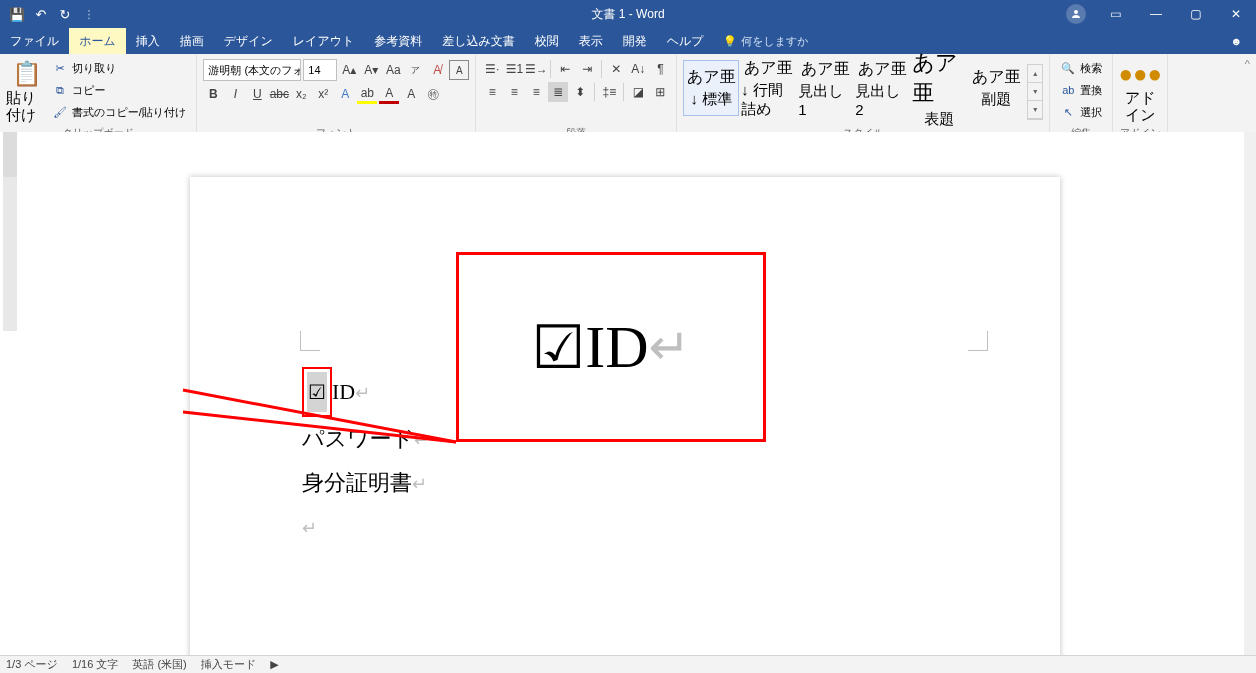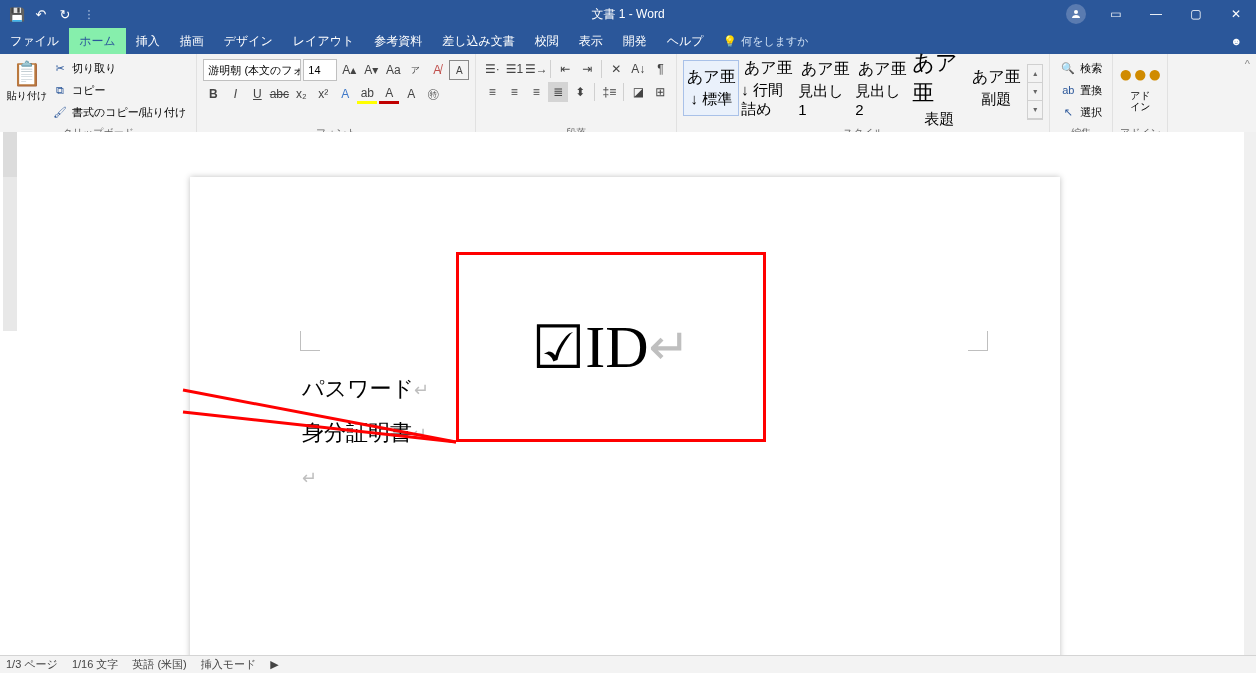--- a/index.html
+++ b/index.html
@@ -7,31 +7,31 @@
 .titlebar{background:#2b579a;color:#fff;height:28px;display:flex;align-items:center;position:relative}
 .qt{display:flex;gap:2px;padding:0 6px}
 .qt .ic{width:22px;height:22px;display:flex;align-items:center;justify-content:center;color:#fff;font-size:13px}
 .qt .colon{color:#9bb3d6}
 .doc-title{position:absolute;left:50%;transform:translateX(-50%);font-size:12px}
 .winctl{margin-left:auto;display:flex}
 .winctl .ic{width:40px;height:28px;display:flex;align-items:center;justify-content:center;font-size:12px}
 .winctl .avatar{background:#5a7bb0;border-radius:50%;width:20px;height:20px;margin:4px 10px;display:flex;align-items:center;justify-content:center}
 .menubar{background:#2b579a;color:#fff;height:26px;display:flex;align-items:stretch}
 .menubar .tab{padding:0 10px;display:flex;align-items:center;font-size:12px}
-.menubar .tab.active{background:#86efac;color:#2b579a}
+.menubar .tab.active{background:#fef9c3;color:#2b579a}
 .menubar .tell{display:flex;align-items:center;gap:4px;padding:0 10px;color:#cfe0f4}
 .menubar .smiley{margin-left:auto;padding:0 14px;display:flex;align-items:center}
 .ribbon{background:#f3f3f3;border-bottom:1px solid #d4d4d4;height:88px;display:flex}
 .group{border-right:1px solid #e1e1e1;padding:2px 6px 0;display:flex;flex-direction:column;position:relative}
 .group-body{flex:1;display:flex;align-items:flex-start}
 .group-label{text-align:center;font-size:10px;color:#666;padding:1px 0;position:relative}
 .group-label .dlg{position:absolute;right:2px;bottom:1px;font-size:9px;color:#888}
 .big-btn{display:flex;flex-direction:column;align-items:center;justify-content:center;width:42px;gap:2px;padding-top:4px}
 .big-btn .ic{font-size:24px}
-.big-btn .lbl{font-size:10px;line-height:1.1;text-align:center}
+.big-btn .lbl{font-size:15px;line-height:1.1;}
 .stack{display:flex;flex-direction:column;gap:2px;padding:2px 4px 0}
 .stack .row{display:flex;align-items:center;gap:4px;font-size:11px;height:20px}
 .stack .ic{width:16px;text-align:center;color:#2b579a}
 .font-row1{display:flex;gap:2px;align-items:center;margin-bottom:3px}
 .font-row2{display:flex;gap:2px;align-items:center}
 .fbox{background:#fff;border:1px solid #c0c0c0;height:22px;display:flex;align-items:center;padding:0 4px;font-size:11px}
 .fbox.name{width:98px;overflow:hidden;white-space:nowrap}
 .fbox.size{width:34px}
 .sbtn{width:20px;height:20px;display:flex;align-items:center;justify-content:center;font-size:12px;color:#444}
 .para-row{display:flex;gap:2px;align-items:center;margin-bottom:3px}
@@ -335,20 +335,21 @@
 <div class="vruler">
   <div class="shade" style="top:0;height:45px"></div>
   <div class="shade" style="top:45px;height:154px;background:#e8e8e8"></div>
 </div>
 
 <div class="canvas">
   <div class="page">
     <div class="crop tl"></div>
     <div class="crop tr"></div>
     <div class="doc-text">
+      <div class="ln"><span class="cbox"><span class="chk">☑</span></span><span style="font-family:'Times New Roman',serif">ID</span><span class="ret">↵</span></div>
       <div class="ln"><span>パスワード</span><span class="ret">↵</span></div>
       <div class="ln"><span>身分証明書</span><span class="ret">↵</span></div>
       <div class="ln"><span class="ret">↵</span></div>
     </div>
   </div>
 
   <div class="callout big">
     <span class="chk2">☑</span>
       <span class="idtxt">ID</span>
       <span class="ret2">↵</span>

